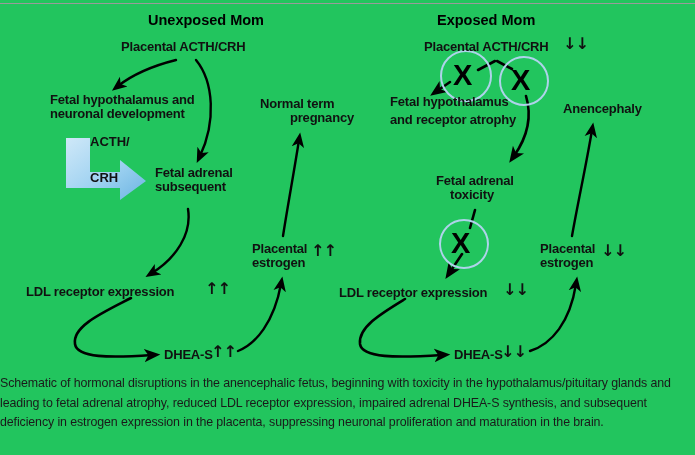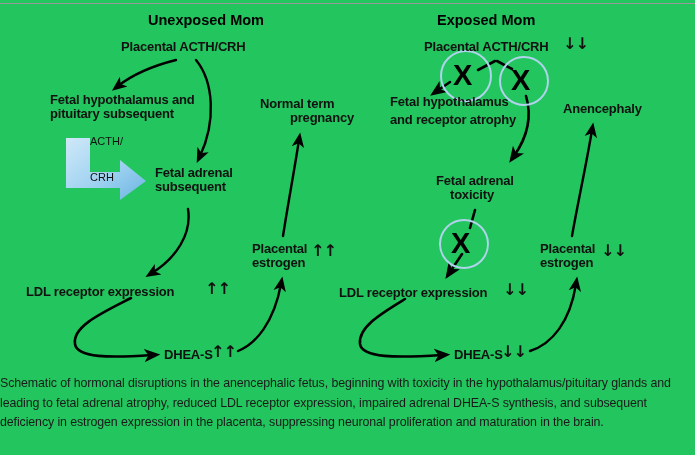--- a/index.html
+++ b/index.html
@@ -4,21 +4,21 @@
 <style>
   html,body{margin:0;padding:0;background:#fff;}
   body{width:695px;height:455px;font-family:"Liberation Sans",sans-serif;color:#000;overflow:hidden;}
   #root{position:relative;width:695px;height:455px;background:#22c55e;box-sizing:border-box;}
   .topline{position:absolute;left:0;top:3px;width:695px;height:1px;background:#9a9a9a;}
   .fig{position:absolute;left:0;top:4px;width:695px;height:366px;}
   svg.overlay{position:absolute;left:0;top:0;width:695px;height:366px;pointer-events:none;}
   .lbl{position:absolute;font-family:"Liberation Sans",sans-serif;font-size:13px;font-weight:700;color:#111;line-height:13.5px;letter-spacing:-0.2px;white-space:nowrap;}
   .title{position:absolute;font-size:14.5px;font-weight:700;color:#000;letter-spacing:0px;white-space:nowrap;}
   .arrglyph{font-family:"DejaVu Sans",sans-serif;font-size:15px;font-weight:700;line-height:11px;letter-spacing:-1px;display:inline-block;vertical-align:-1px;}
-  .acthlbl{position:absolute;font-size:11px;font-weight:400;color:#111;line-height:15px;white-space:nowrap;}
+  .acthlbl{position:absolute;font-size:13px;font-weight:700;color:#111;line-height:15px;white-space:nowrap;}
   .xmark{position:absolute;font-family:"Liberation Sans",sans-serif;font-weight:700;font-size:29px;line-height:29px;color:#000;}
   .caption{position:absolute;left:0;top:374px;width:700px;font-size:12.4px;font-weight:400;line-height:19.6px;color:#1a1a1a;font-family:"Liberation Sans",sans-serif;letter-spacing:-0.1px;}
 </style>
 </head>
 <body>
 
 <div id="root">
 
   <div class="topline"></div>
 
@@ -95,21 +95,21 @@
       <circle cx="524" cy="77" r="24" fill="none" stroke="#aed3ea" stroke-width="2"></circle>
       <circle cx="464" cy="240" r="24" fill="none" stroke="#aed3ea" stroke-width="2"></circle>
     </svg>
 
     <div class="title" style="left:148px;top:8px;">Unexposed Mom</div>
     <div class="title" style="left:437px;top:8px;">Exposed Mom</div>
 
     <div class="lbl" style="left:121px;top:36px;">Placental  ACTH/CRH</div>
 
     <div class="lbl" style="left:50px;top:89px;">Fetal hypothalamus and</div>
-    <div class="lbl" style="left:50px;top:103px;">pituitary subsequent</div>
+    <div class="lbl" style="left:50px;top:103px;">neuronal development</div>
 
     <div class="acthlbl" style="left:90px;top:130px;">ACTH/</div>
     <div class="acthlbl" style="left:90px;top:146px;margin-top:20px;">CRH</div>
 
     <div class="lbl" style="left:155px;top:162px;">Fetal adrenal</div>
     <div class="lbl" style="left:155px;top:176px;">subsequent</div>
 
     <div class="lbl" style="left:260px;top:93px;">Normal term</div>
     <div class="lbl" style="left:272px;top:107px;margin-left:18px;">pregnancy</div>
 

